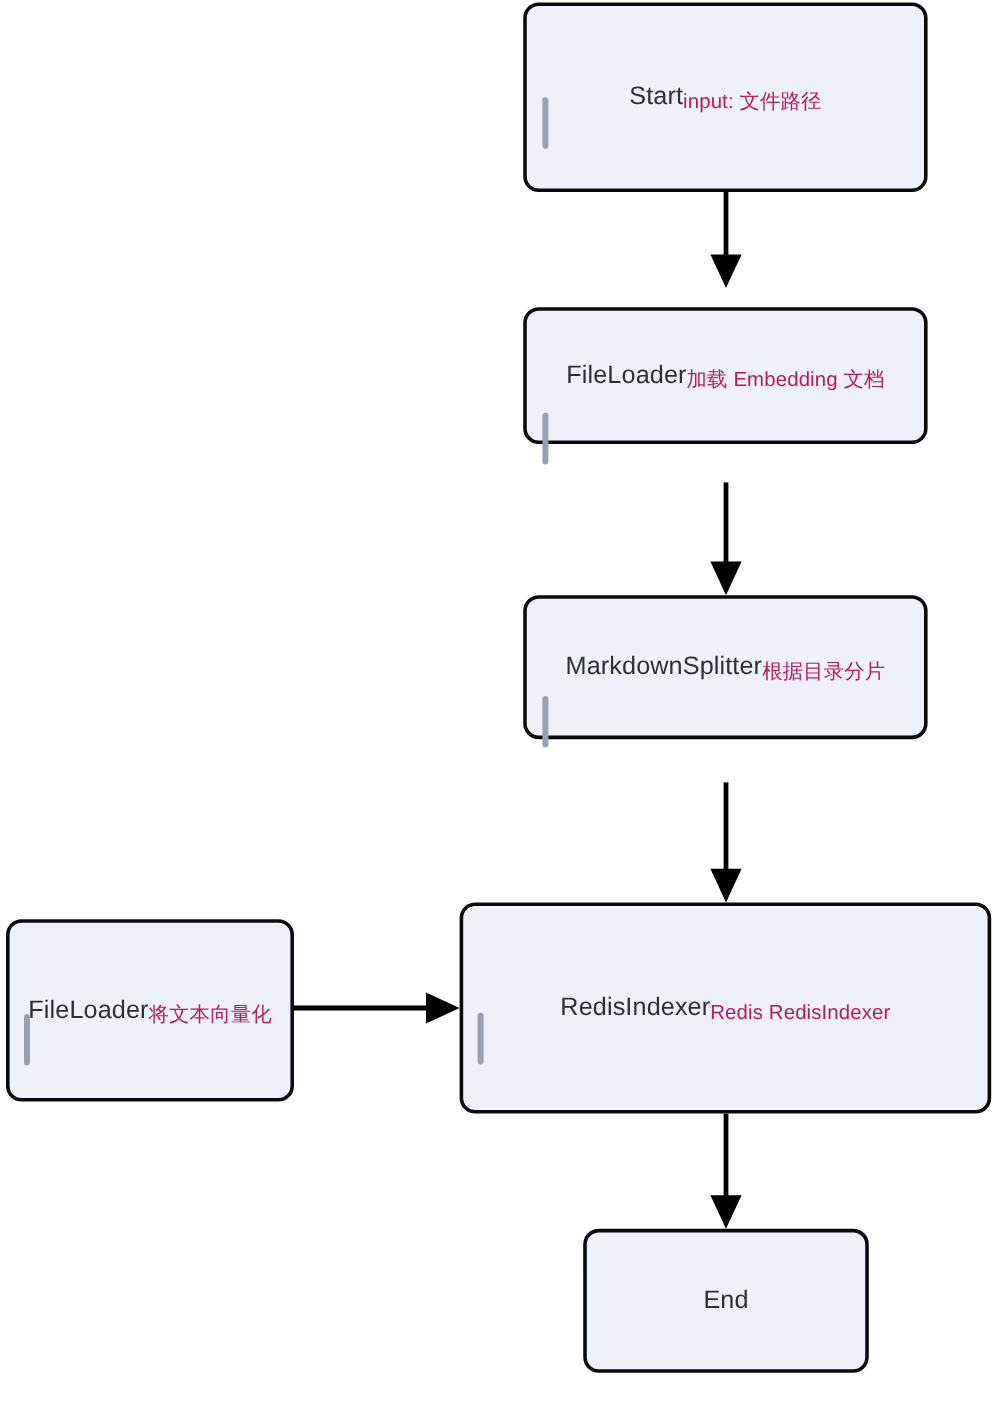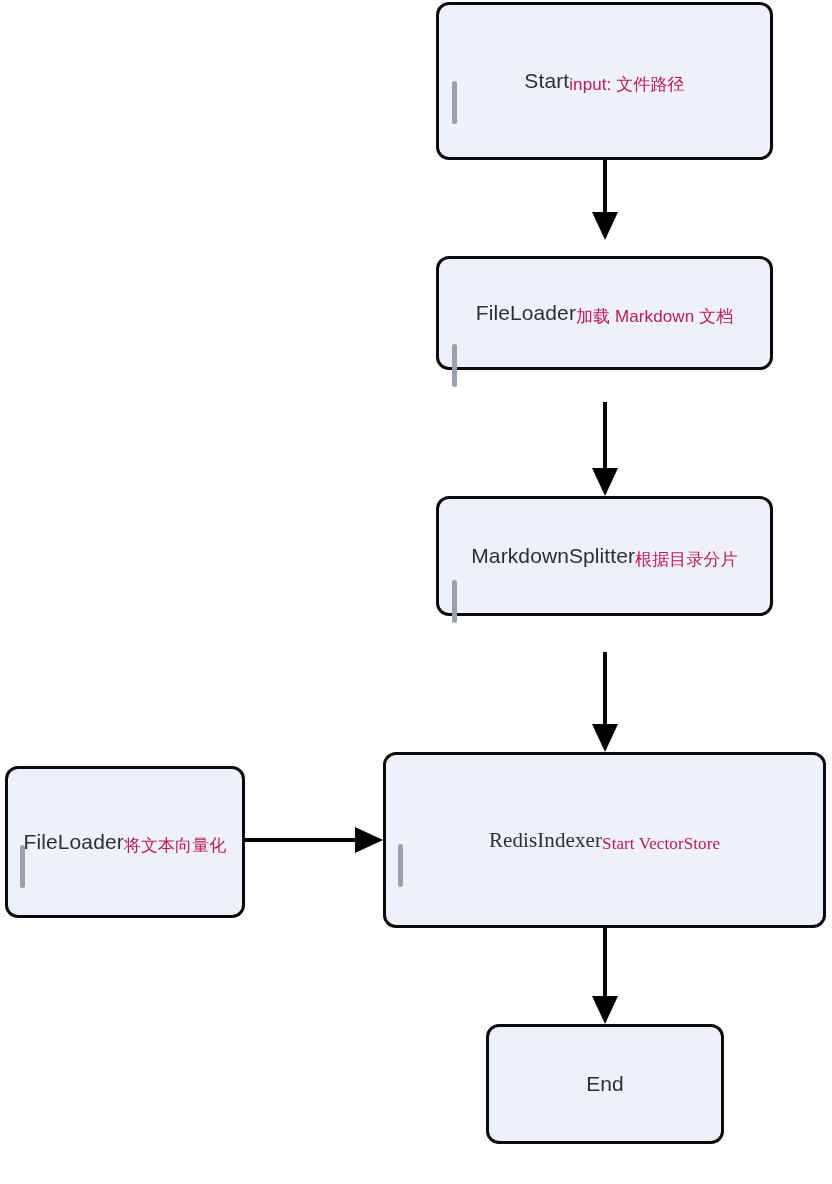--- a/index.html
+++ b/index.html
@@ -56,21 +56,21 @@
     width: 5px;
     height: 43px;
     background: #9aa0ad;
     border-radius: 3px;
   }
 
   
   #node-start        { left: 436px; top: 2px;    width: 337px; height: 158px; }
   #node-fileloader   { left: 436px; top: 256px;  width: 337px; height: 114px; }
   #node-splitter     { left: 436px; top: 496px;  width: 337px; height: 120px; }
-  #node-redisindexer { left: 383px; top: 752px;  width: 443px; height: 176px; font-family: Liberation Serif, serif; }
+  #node-redisindexer { left: 383px; top: 752px;  width: 443px; height: 176px; }
   #node-embedding    { left: 5px;   top: 766px;  width: 240px; height: 152px; }
   #node-end          { left: 486px; top: 1024px; width: 238px; height: 120px; }
 
   #node-start        .accent-bar { top: 76px; }
   #node-fileloader   .accent-bar { top: 85px; }
   #node-splitter     .accent-bar { top: 81px; }
   #node-redisindexer .accent-bar { top: 89px; left: 12px; }
   #node-embedding    .accent-bar { top: 76px; left: 12px; }
 
   
@@ -84,33 +84,33 @@
 
   <div class="node" id="node-start">
     <span class="accent-bar"></span>
     <div class="node-title">Start</div>
     <div class="node-subtitle">input: 文件路径</div>
   </div>
 
   <div class="node" id="node-fileloader">
     <span class="accent-bar"></span>
     <div class="node-title">FileLoader</div>
-    <div class="node-subtitle">加载 Markdown 文档</div>
+    <div class="node-subtitle">加载 Embedding 文档</div>
   </div>
 
   <div class="node" id="node-splitter">
     <span class="accent-bar"></span>
     <div class="node-title">MarkdownSplitter</div>
     <div class="node-subtitle">根据目录分片</div>
   </div>
 
   <div class="node" id="node-redisindexer">
     <span class="accent-bar"></span>
     <div class="node-title">RedisIndexer</div>
-    <div class="node-subtitle">Start VectorStore</div>
+    <div class="node-subtitle">Redis RedisIndexer</div>
   </div>
 
   <div class="node" id="node-embedding">
     <span class="accent-bar"></span>
     <div class="node-title">FileLoader</div>
     <div class="node-subtitle">将文本向量化</div>
   </div>
 
   <div class="node" id="node-end">
     <div class="node-title">End</div>

